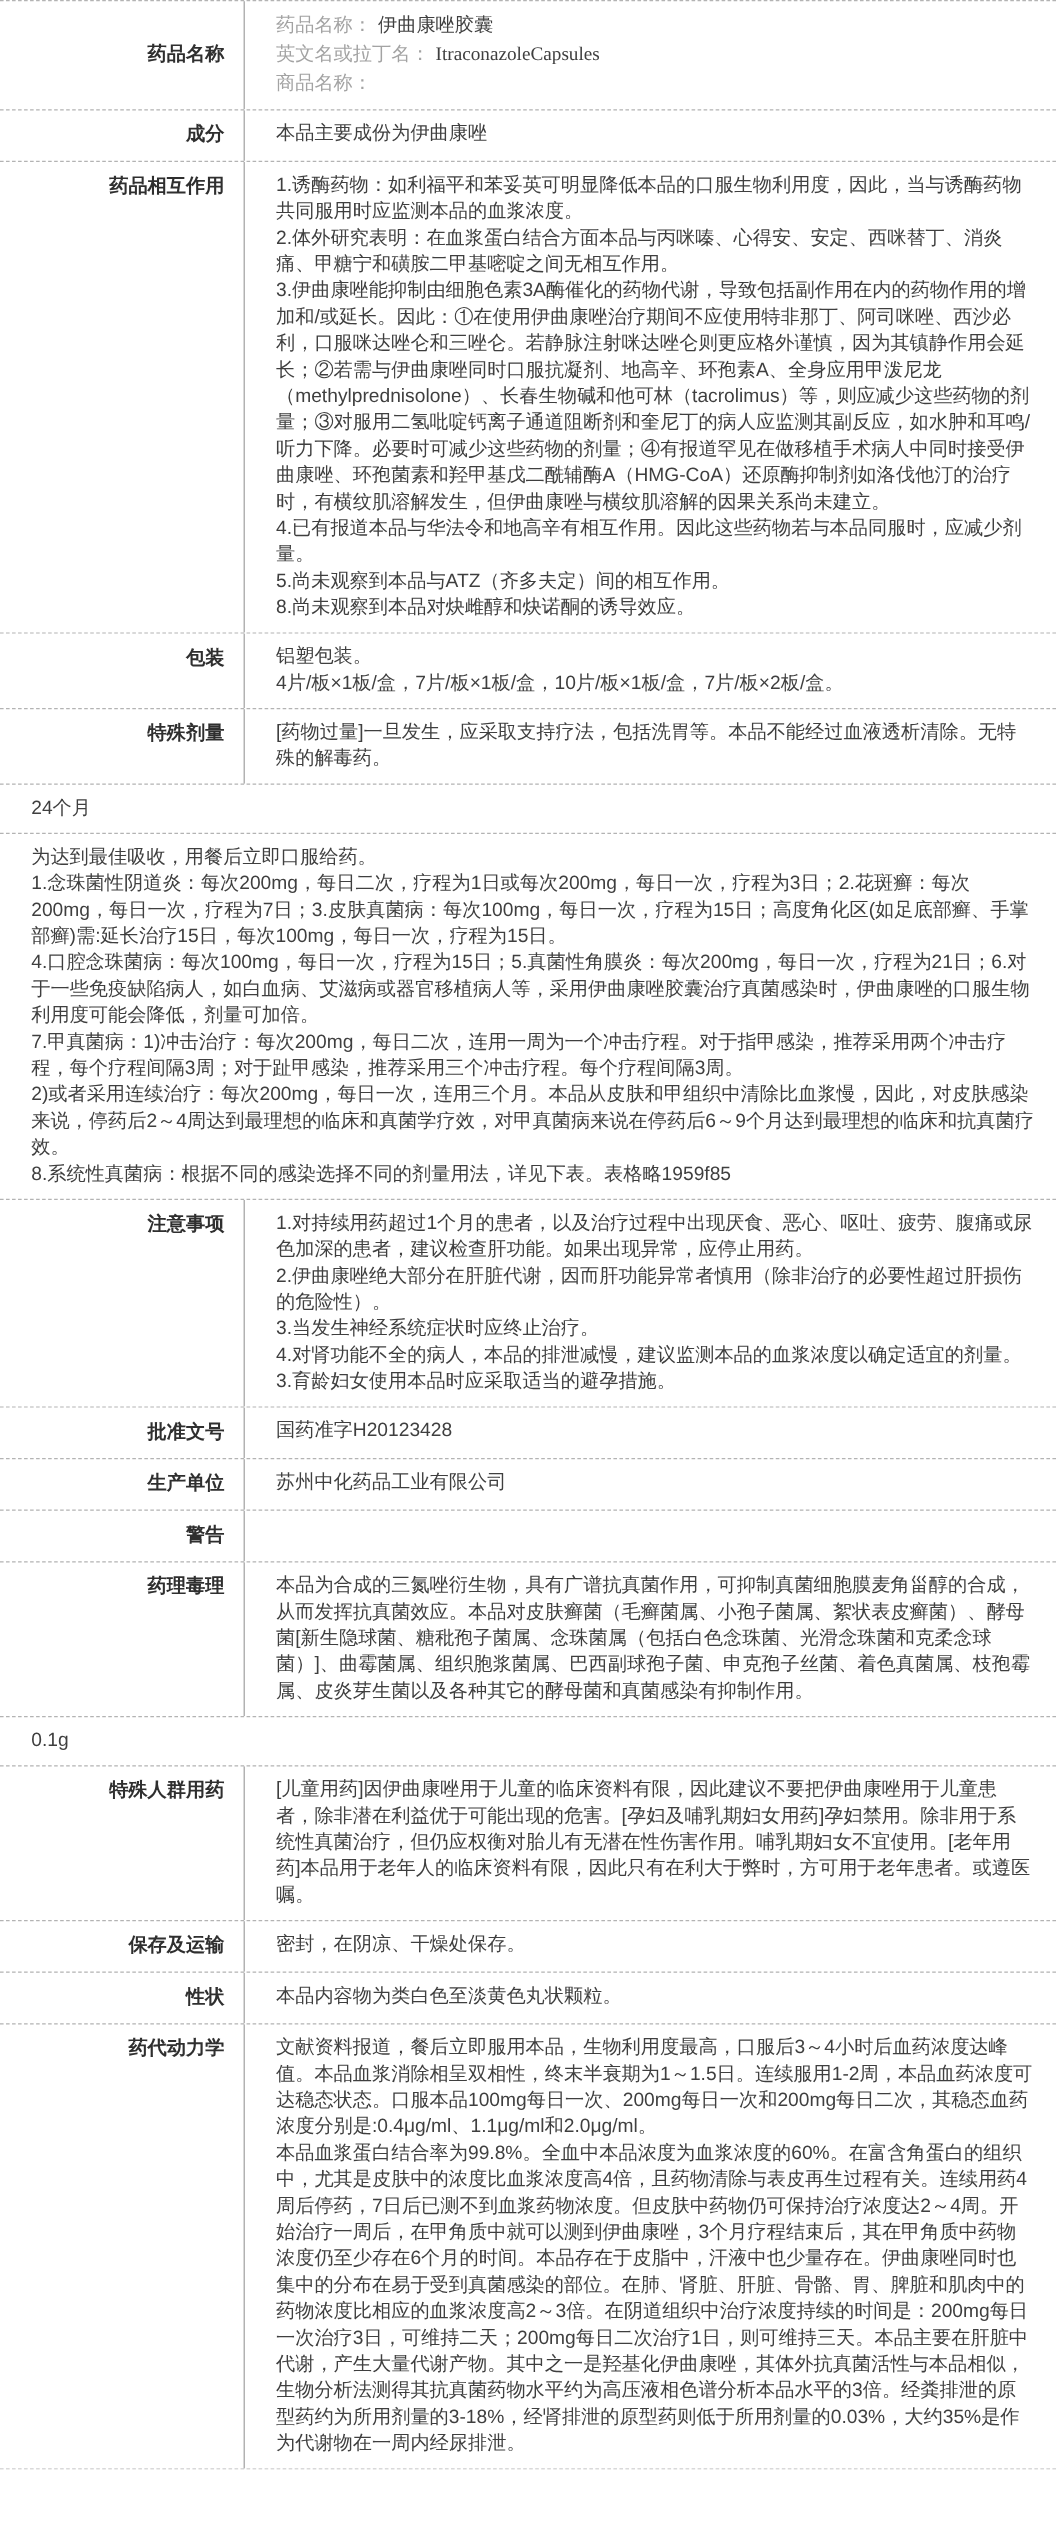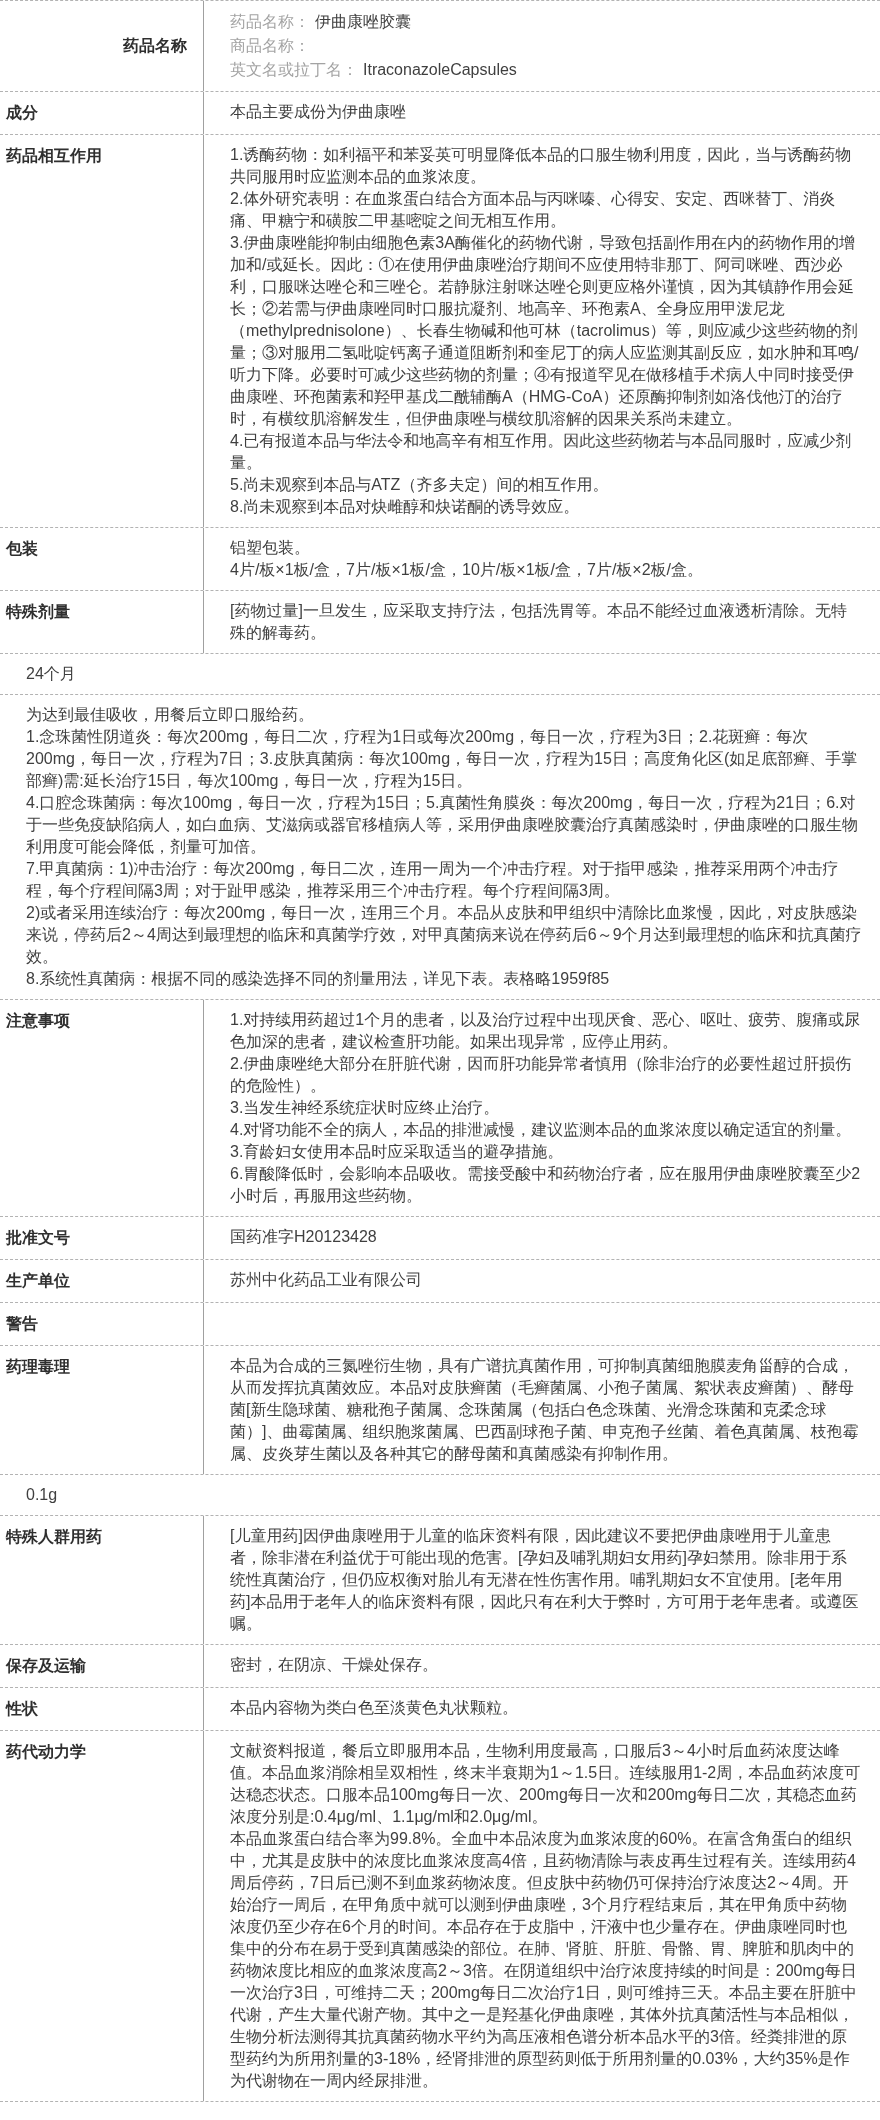--- a/index.html
+++ b/index.html
@@ -16,20 +16,21 @@
   .row {
     display: flex;
     align-items: stretch;
     border-bottom: 1px dashed #b3b3b3;
   }
   .label-cell {
     flex: 0 0 204px;
     width: 204px;
     box-sizing: border-box;
     border-right: 1px solid #a0a0a0;
+    text-align: right;
     padding: 10px 16px 10px 6px;
     font-size: 16px;
     font-weight: bold;
     color: #2f2f2f;
     line-height: 22px;
   }
   .content-cell {
     flex: 1 1 auto;
     box-sizing: border-box;
     padding: 9px 18px 9px 26px;
@@ -37,34 +38,34 @@
     line-height: 22px;
     color: #3f3f3f;
     min-height: 22px;
   }
   .content-cell p { margin: 0; }
   .row-fields .label-cell {
     display: flex;
     align-items: center;
     justify-content: flex-end;
   }
-  .row-fields .content-cell { line-height: 24px; }
+  .row-fields .content-cell { line-height: 24px; font-family: Liberation Serif, serif; }
   .field-label { color: #a3a3a3; }
   .field-value { margin-left: 5px; color: #3f3f3f; }
 </style>
 </head>
 <body>
 
 <div class="drug-table">
     <div class="row row-fields">
       <div class="label-cell">药品名称</div>
       <div class="content-cell">
         <p><span class="field-label">药品名称：</span><span class="field-value">伊曲康唑胶囊</span></p>
+        <p><span class="field-label">英文名或拉丁名：</span><span class="field-value">ItraconazoleCapsules</span></p>
         <p><span class="field-label">商品名称：</span><span class="field-value"></span></p>
-        <p><span class="field-label">英文名或拉丁名：</span><span class="field-value">ItraconazoleCapsules</span></p>
       </div>
     </div>
     <div class="row">
       <div class="label-cell">成分</div>
       <div class="content-cell">
         <p>本品主要成份为伊曲康唑</p>
       </div>
     </div>
     <div class="row">
       <div class="label-cell">药品相互作用</div>
@@ -106,21 +107,20 @@
       </div>
     </div>
     <div class="row">
       <div class="label-cell">注意事项</div>
       <div class="content-cell">
         <p>1.对持续用药超过1个月的患者，以及治疗过程中出现厌食、恶心、呕吐、疲劳、腹痛或尿色加深的患者，建议检查肝功能。如果出现异常，应停止用药。</p>
         <p>2.伊曲康唑绝大部分在肝脏代谢，因而肝功能异常者慎用（除非治疗的必要性超过肝损伤的危险性）。</p>
         <p>3.当发生神经系统症状时应终止治疗。</p>
         <p>4.对肾功能不全的病人，本品的排泄减慢，建议监测本品的血浆浓度以确定适宜的剂量。</p>
         <p>3.育龄妇女使用本品时应采取适当的避孕措施。</p>
-        <p>6.胃酸降低时，会影响本品吸收。需接受酸中和药物治疗者，应在服用伊曲康唑胶囊至少2小时后，再服用这些药物。</p>
       </div>
     </div>
     <div class="row">
       <div class="label-cell">批准文号</div>
       <div class="content-cell">
         <p>国药准字H20123428</p>
       </div>
     </div>
     <div class="row">
       <div class="label-cell">生产单位</div>

